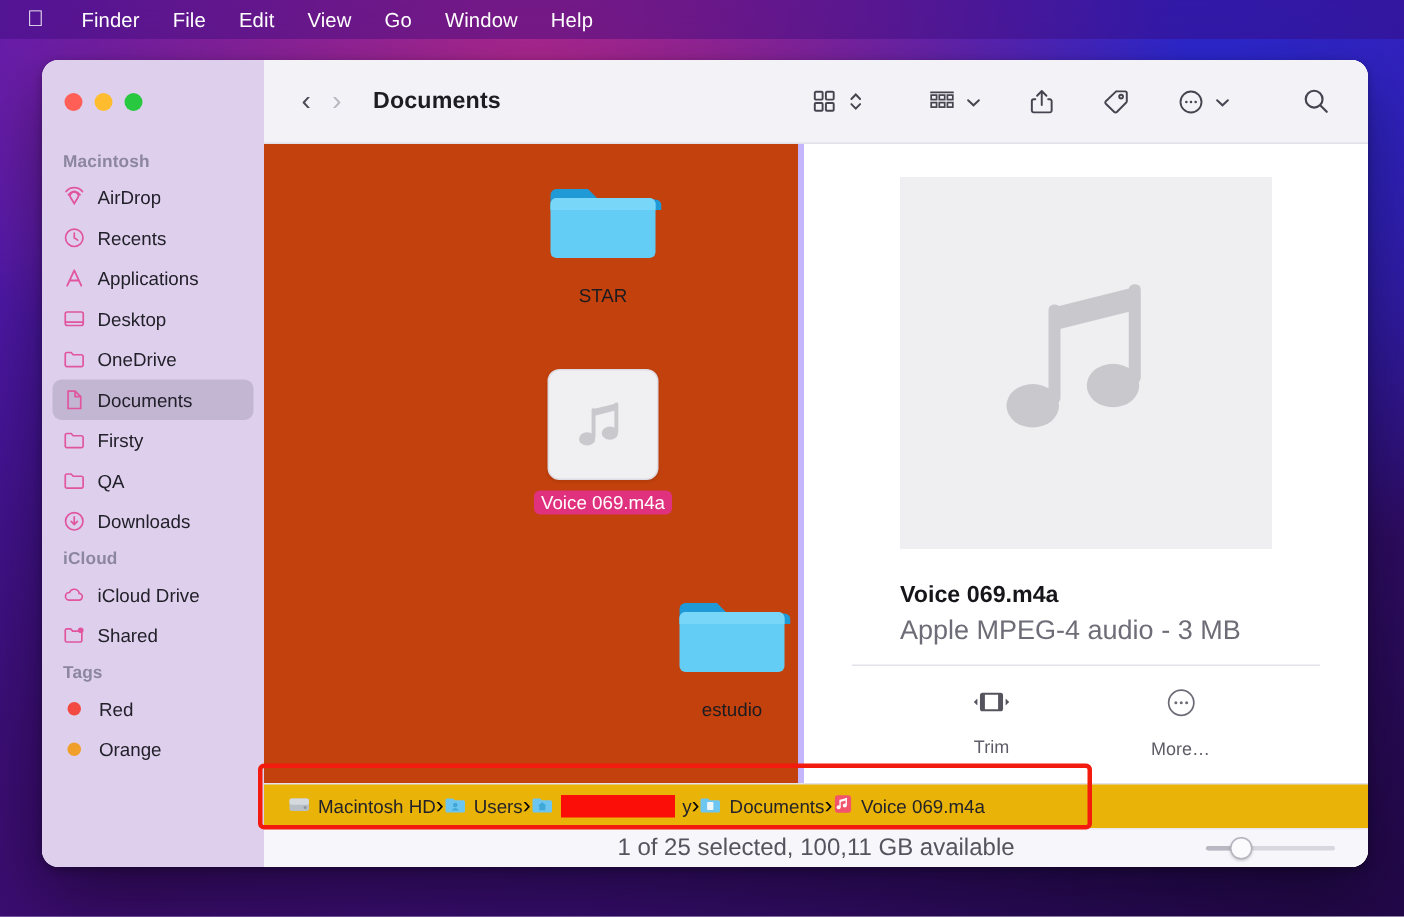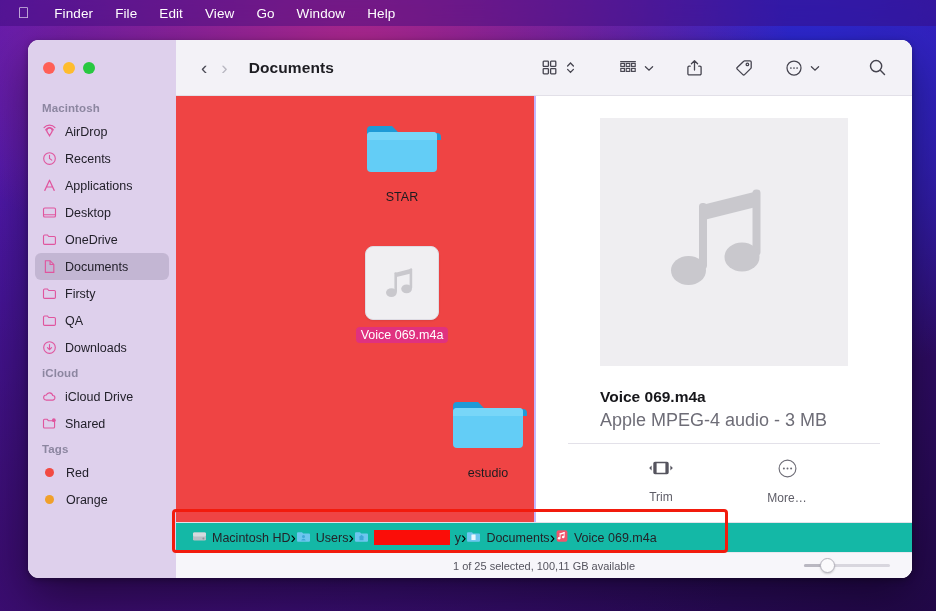--- a/index.html
+++ b/index.html
@@ -98,22 +98,22 @@
   .tb-spacer{ flex:1; }
   .tb-btn{
     display:flex; align-items:center; gap:3px; color:#45444f;
     padding:0 9px; height:26px;
   }
   .tb-btn svg{ display:block; }
   .chev{ font-size:8px; color:#5a5964; transform:translateY(1px); }
 
   .content-area{ flex:1; display:flex; min-height:0; }
   .files{
-    width:360px; flex:0 0 360px; position:relative; background:#ef4444;
-    border-right:2px solid #c4b5fd;
+    width:360px; flex:0 0 360px; position:relative; background:#c2410c;
+    border-right:4px solid #c4b5fd;
   }
   .file{
     position:absolute; width:108px; text-align:center;
   }
   .file .thumb{ height:76px; display:flex; align-items:flex-end; justify-content:center; }
   .file .name{
     display:inline-block; margin-top:7px;
     font-size:12.5px; color:#1c1c20; padding:1px 5px; border-radius:4px;
     white-space:nowrap;
   }
@@ -140,33 +140,33 @@
     margin-top:4px; font-size:18px; color:#6e6d77;
     align-self:flex-start; margin-left:64px;
   }
   .prev-sep{ width:312px; height:1px; background:#e3e1e9; margin-top:12px; align-self:center; }
   .prev-actions{ display:flex; gap:62px; margin-top:14px; }
   .prev-action{ display:flex; flex-direction:column; align-items:center; gap:8px; width:64px; }
   .prev-action .lbl{ font-size:12px; color:#5e5d67; }
 
   
   .pathbar{
-    height:30px; flex:0 0 30px; background:#14b8a6;
+    height:30px; flex:0 0 30px; background:#eab308;
     border-top:1px solid #e3e1e9;
     display:flex; align-items:center; padding-left:16px; gap:0;
   }
   .crumb{ display:flex; align-items:center; gap:5px; font-size:12.5px; color:#242329; }
   .redact{ width:76px; height:15px; background:#fb0d08; display:inline-block; }
 
   .statusbar{
     height:26px; flex:0 0 26px; background:#f7f6fa;
     border-top:1px solid #e9e7ef;
     display:flex; align-items:center; justify-content:center; position:relative;
   }
-  .status-text{ font-size:11px; color:#55545e; }
+  .status-text{ font-size:16px; color:#55545e; }
   .slider{ position:absolute; right:22px; display:flex; align-items:center; }
   .slider .track{ width:86px; height:3px; background:#d8d6de; border-radius:2px; position:relative; }
   .slider .fill{ position:absolute; left:0; top:0; height:3px; width:22px; background:#b9b7c1; border-radius:2px;}
   .slider .knob{
     position:absolute; left:16px; top:-6px; width:15px; height:15px;
     border-radius:50%; background:#fbfafc; border:1px solid #b5b3bd;
     box-shadow:0 1px 2px rgba(0,0,0,0.18);
   }
 
   

